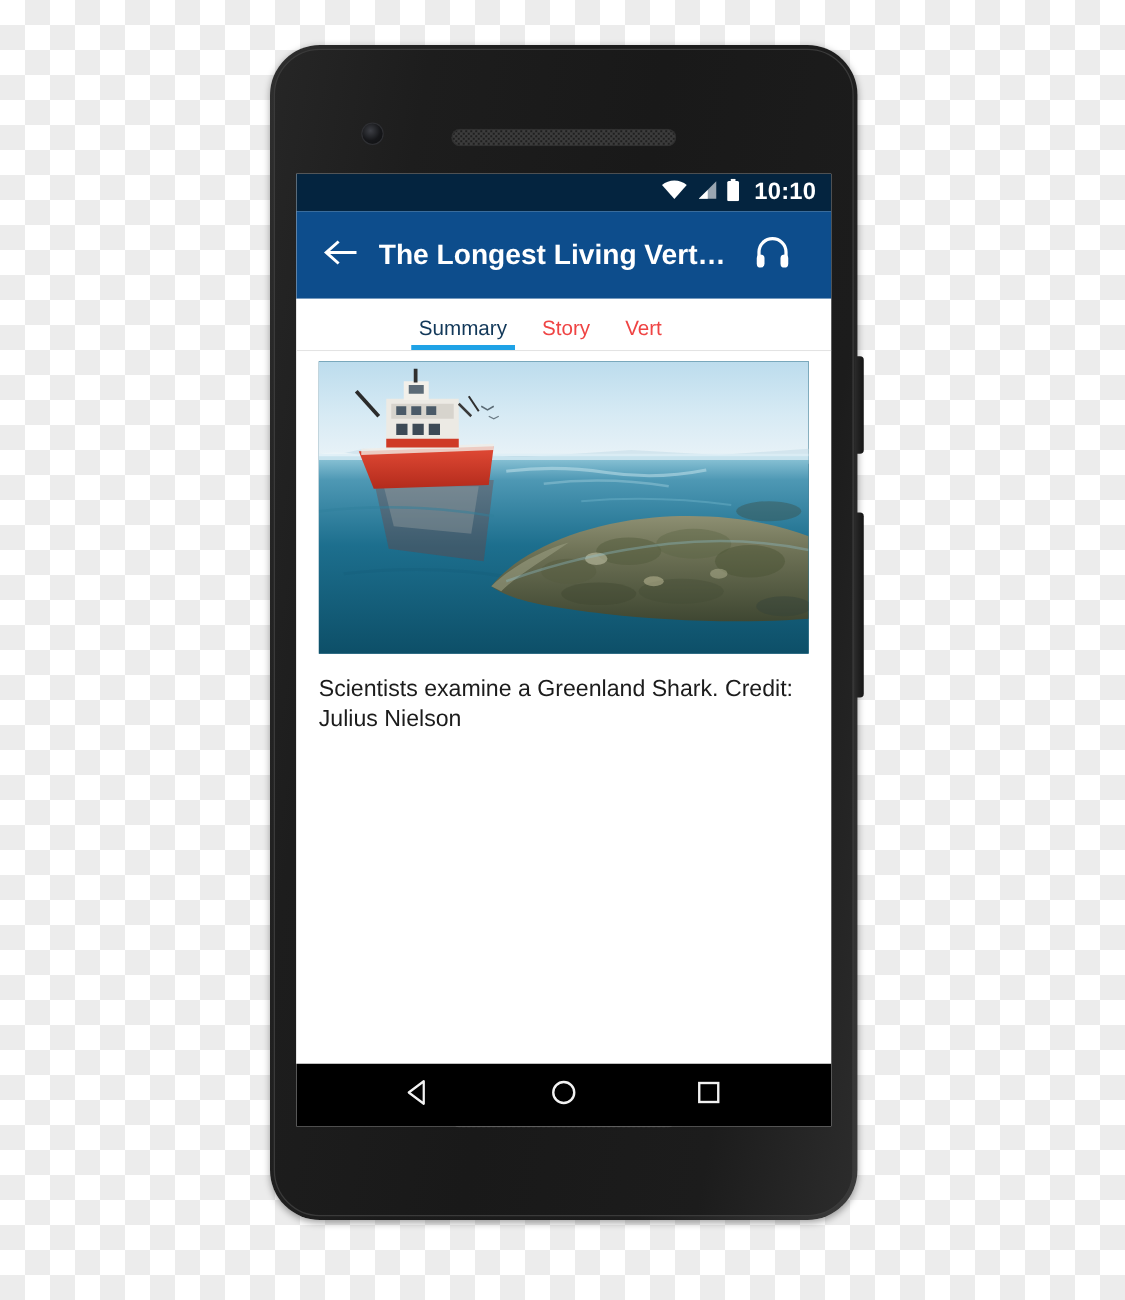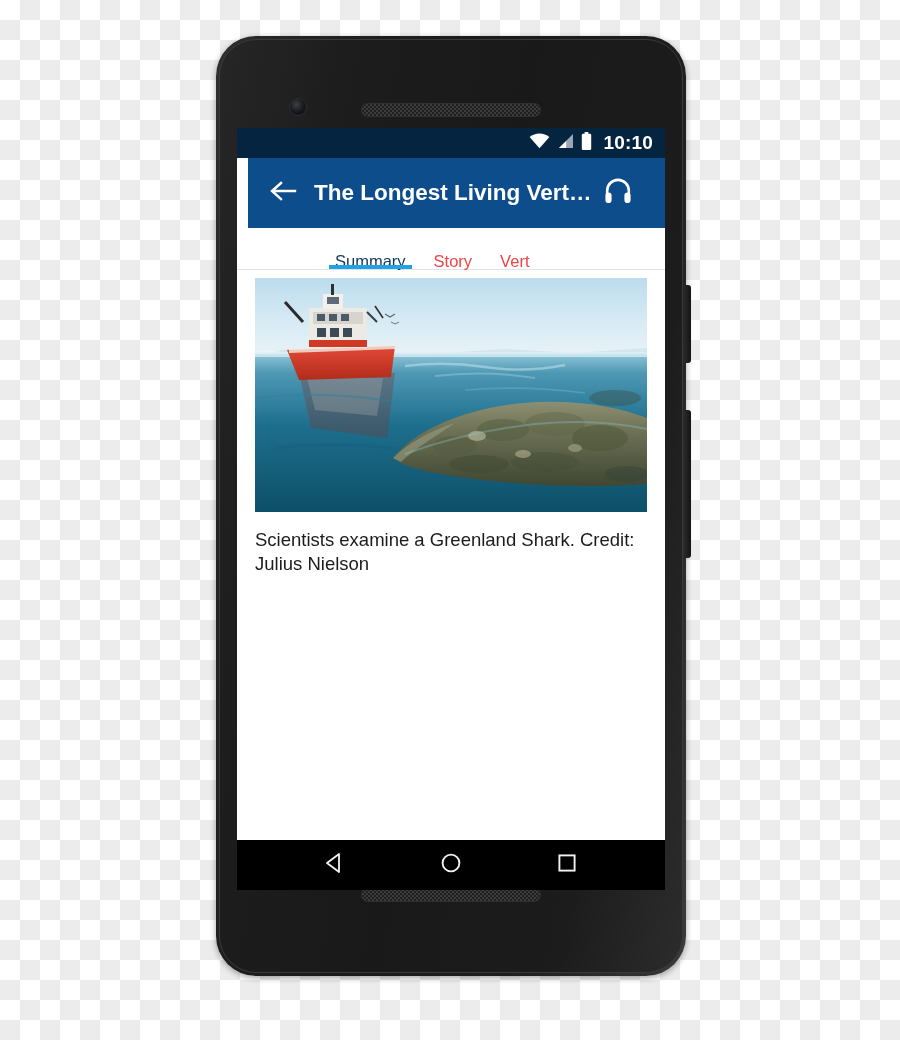--- a/index.html
+++ b/index.html
@@ -93,21 +93,21 @@
       radial-gradient(#3c3c3c 40%, transparent 41%);
     background-size: 4px 4px;
     background-position: 0 0, 2px 2px;
     box-shadow: inset 0 0 0 1px #303030;
   }
 
   
   #phone-screen {
     position: absolute;
     left: 21px;
-    top: 92px;
+    top: 103px;
     width: 428px;
     height: 762px;
     overflow: hidden;
     background: #ffffff;
   }
 
   
   #status-bar {
     height: 30px;
     background: #04243f;
@@ -131,21 +131,20 @@
   }
 
   
   #app-bar {
     height: 70px;
     background: #0d4d8c;
     display: flex;
     align-items: center;
     padding: 0 22px 0 12px;
     box-sizing: border-box;
-    margin-left: 11px;
   }
   #back-button {
     width: 46px;
     height: 46px;
     display: flex;
     align-items: center;
     justify-content: center;
     flex: 0 0 auto;
   }
   #app-bar-titles {
@@ -187,21 +186,21 @@
     display: flex;
     align-items: stretch;
     padding-left: 84px;
     box-sizing: border-box;
     border-bottom: 1px solid #e3e3e3;
   }
   .tab-item {
     display: flex;
     flex-direction: column;
     align-items: center;
-    justify-content: flex-end;
+    justify-content: center;
     padding: 7px 14px 0 14px;
     position: relative;
   }
   .tab-label {
     font-size: 16.5px;
     color: #ef4444;
     line-height: 1;
   }
   .tab-item.active .tab-label { color: #123859; }
   .tab-underline {

